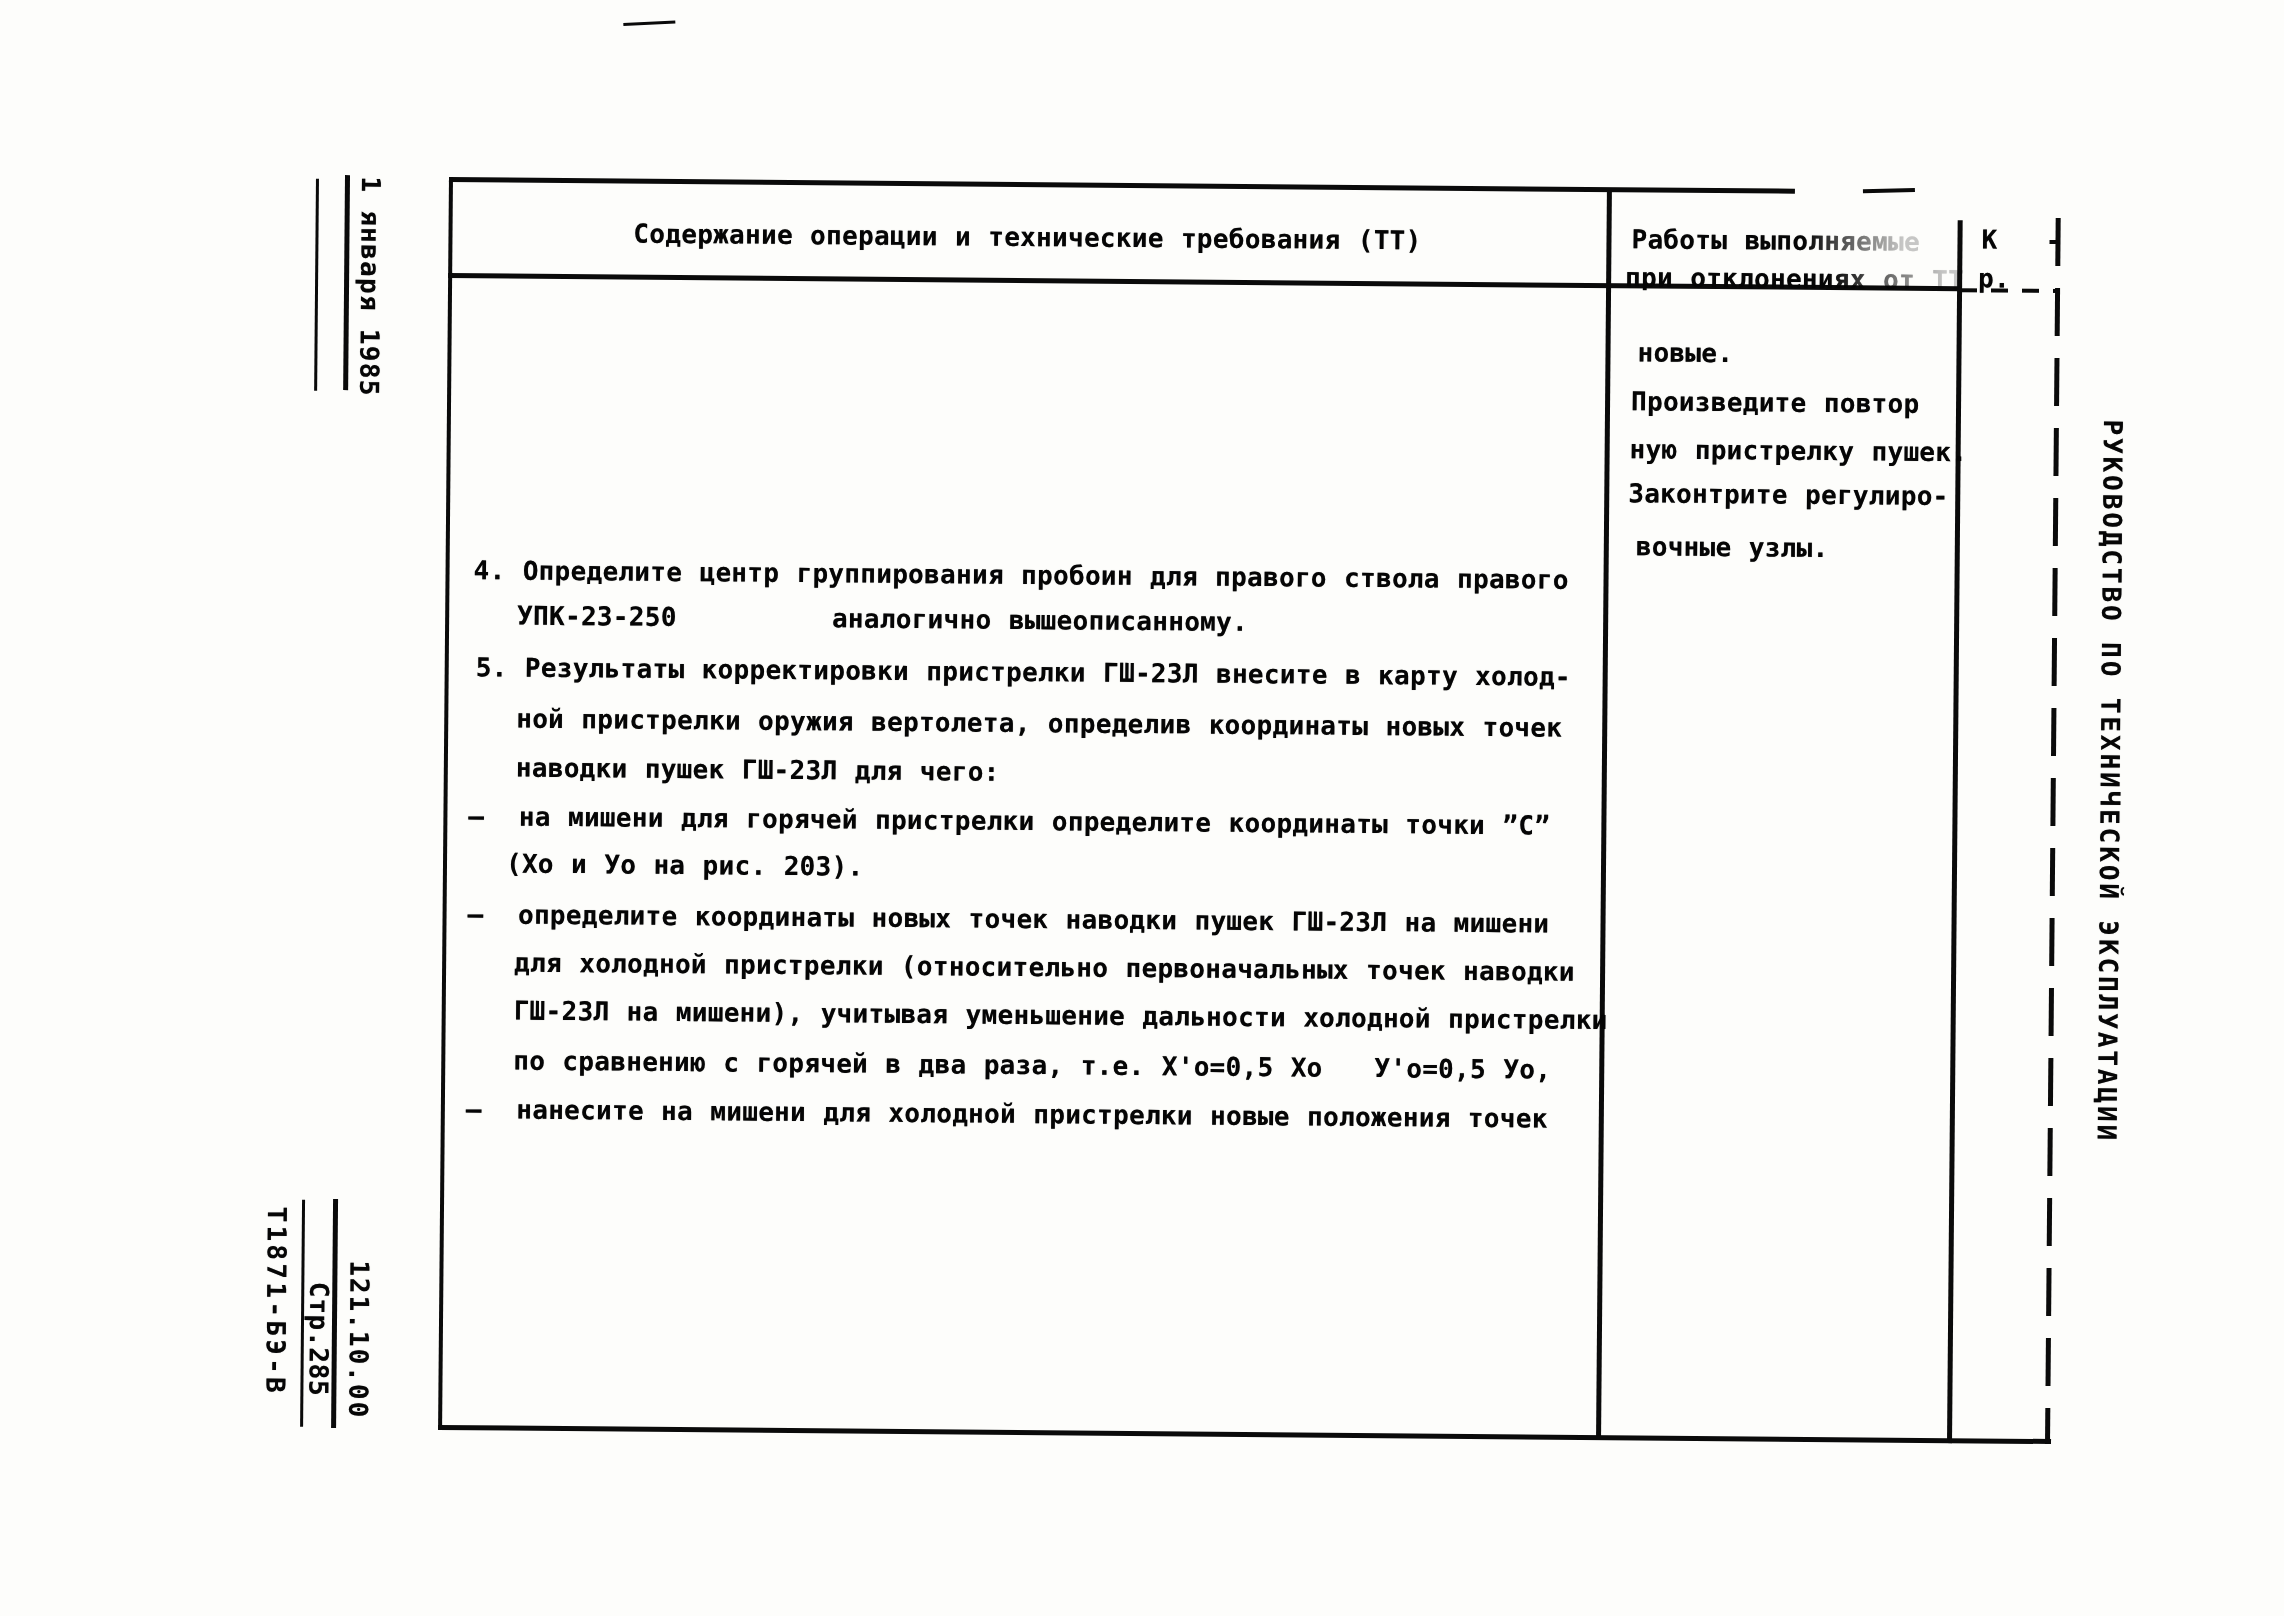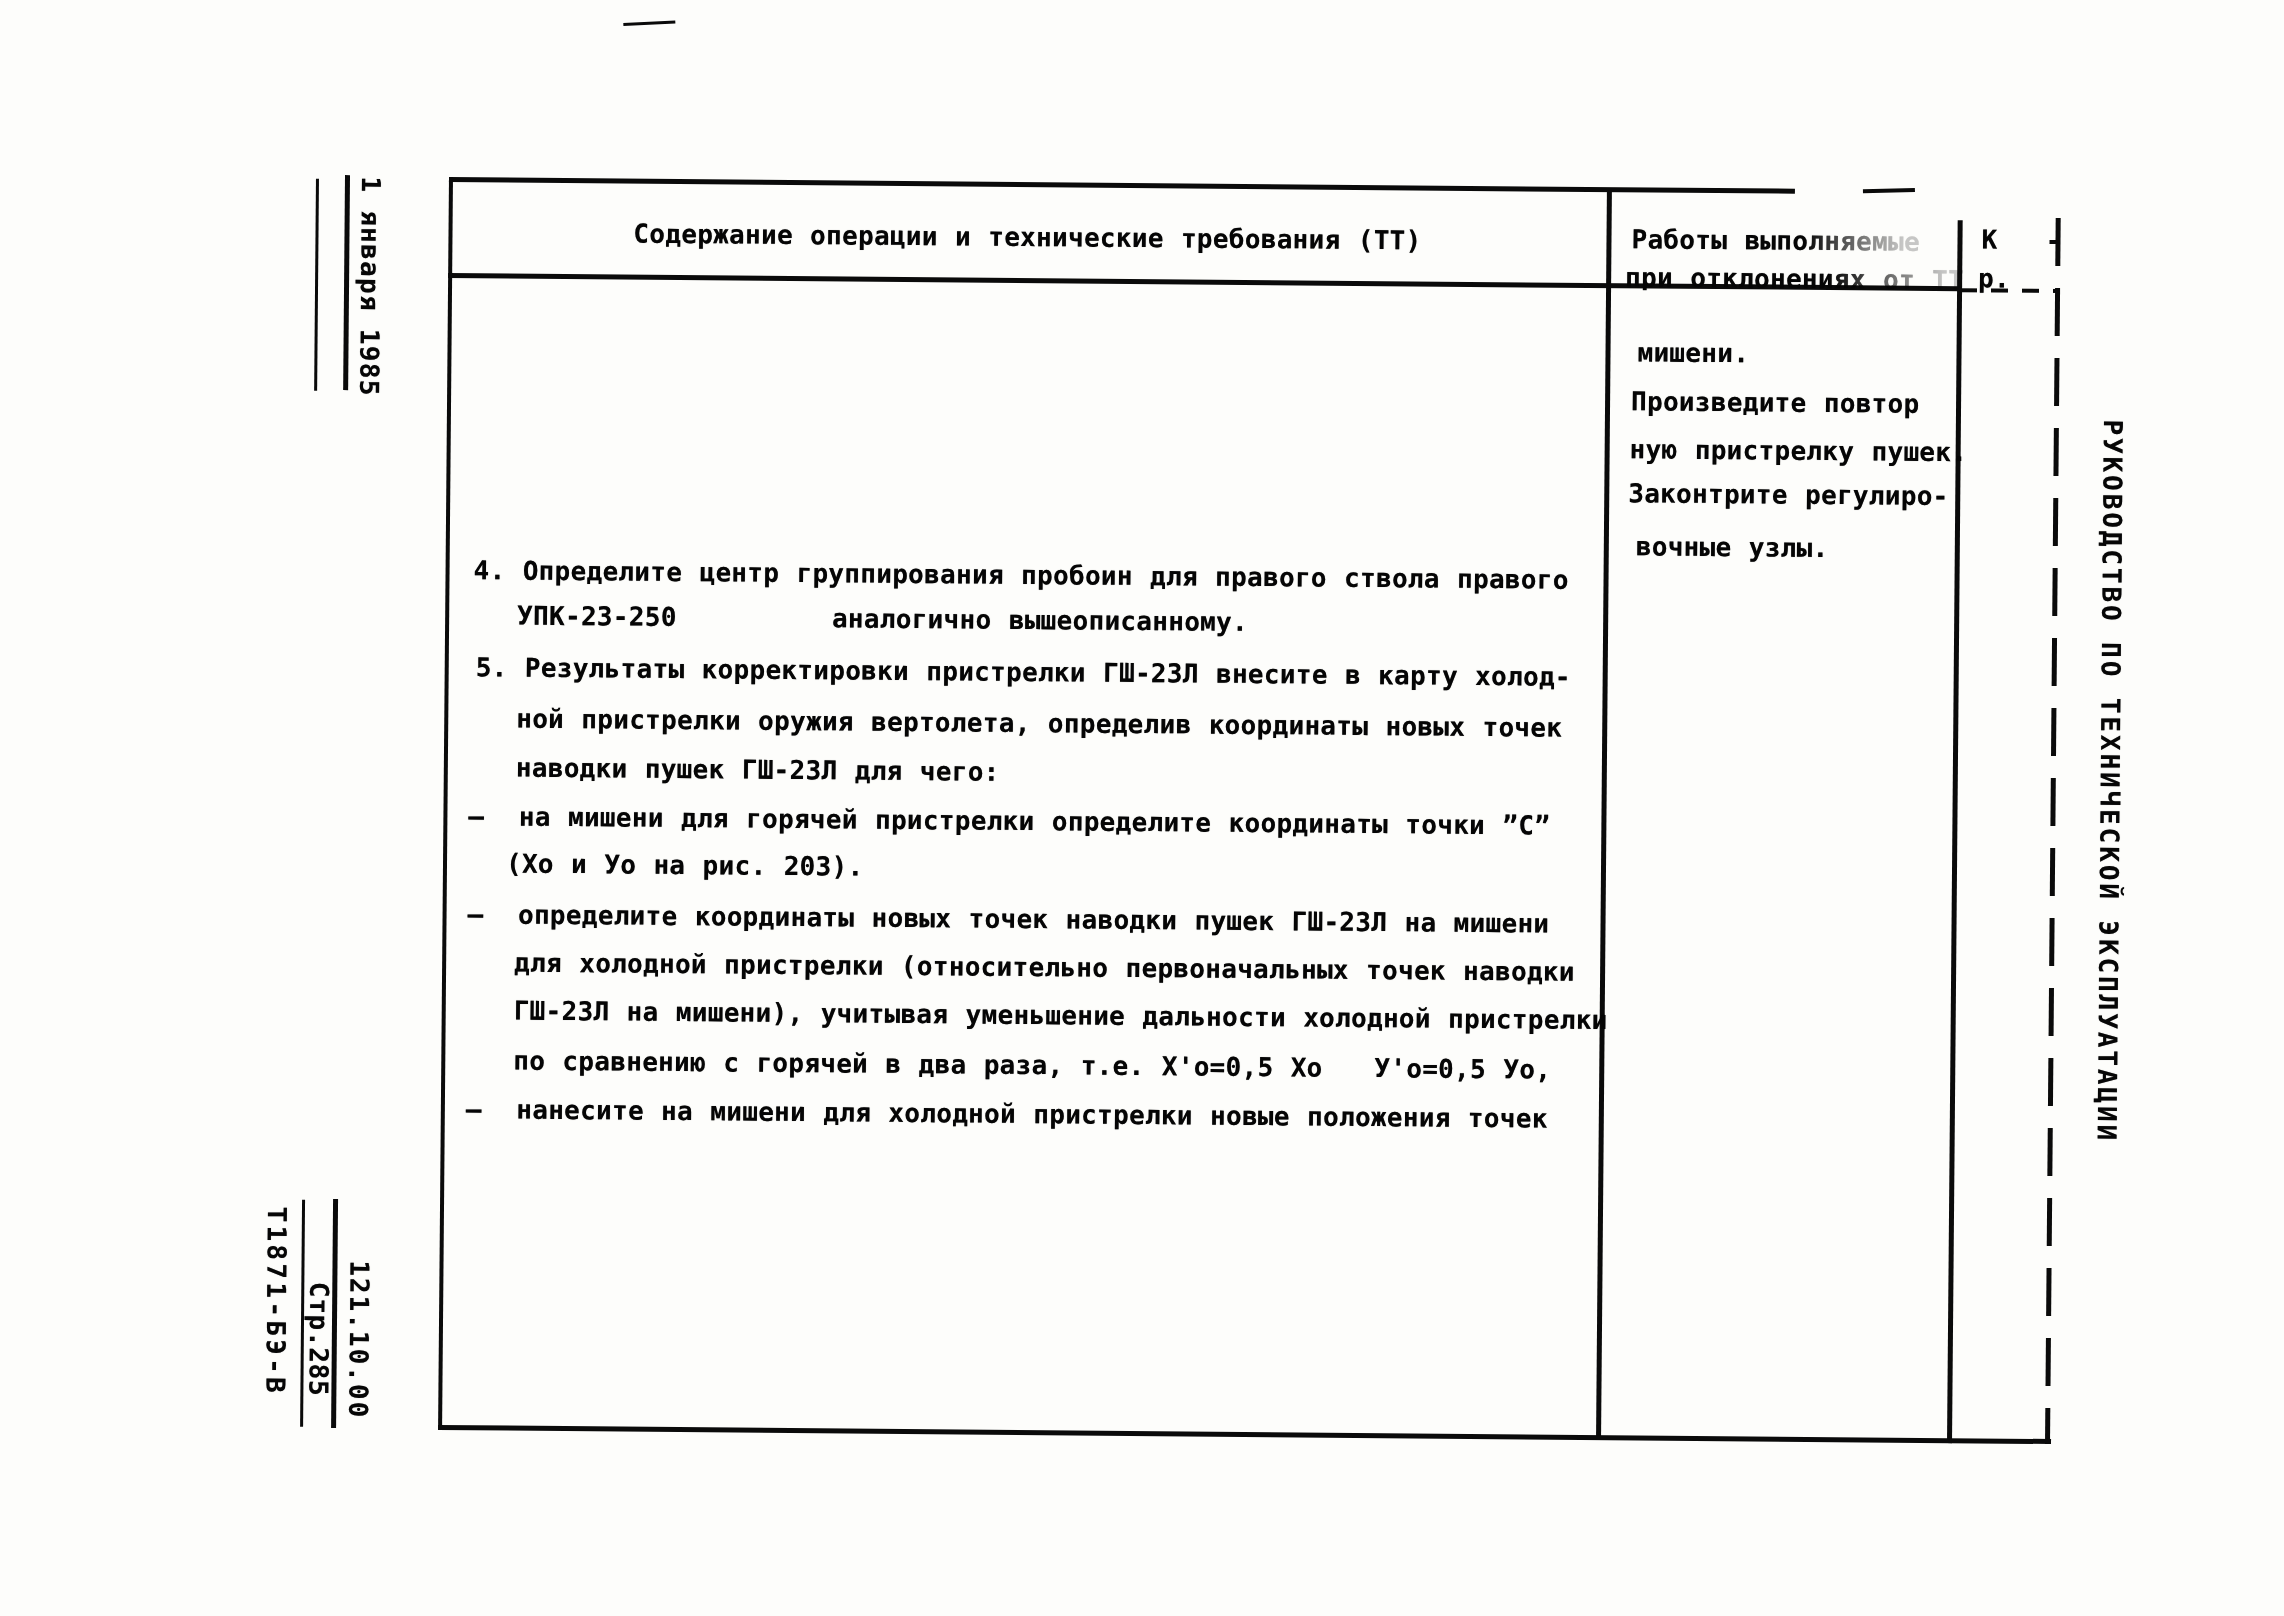--- a/index.html
+++ b/index.html
@@ -86,21 +86,21 @@
     <div class="hline" style="left:449px;top:273px;width:1512px;height:5.2px;"></div>
     <div class="hline dashedh" style="left:1961px;top:275px;width:98px;height:3.9px;"></div>
     <div class="hline" style="left:449px;top:1425px;width:1613px;height:5.2px;"></div>
 
     <div class="typed center" style="left:449px;top:219px;width:1158px;">Содержание операции и технические требования (ТТ)</div>
     <div class="typed fade-r" style="left:1632px;top:216px;">Работы выполняемые</div>
     <div class="typed fade-r" style="left:1626px;top:254px;">при отклонениях от ТТ</div>
     <div class="typed" style="left:1982px;top:213px;">К</div>
     <div class="typed" style="left:1979px;top:252px;">р.</div>
 
-    <div class="typed" style="left:1639px;top:329px;">мишени.</div>
+    <div class="typed" style="left:1639px;top:329px;">новые.</div>
     <div class="typed" style="left:1633px;top:378px;">Произведите повтор</div>
     <div class="typed" style="left:1632px;top:426px;">ную пристрелку пушек.</div>
     <div class="typed" style="left:1631px;top:470px;">Законтрите регулиро-</div>
     <div class="typed" style="left:1639px;top:523px;">вочные узлы.</div>
 
     <div class="typed" style="left:477px;top:557px;">4. Определите центр группирования пробоин для правого ствола правого</div>
     <div class="typed" style="left:521px;top:602px;">УПК-23-250         аналогично вышеописанному.</div>
     <div class="typed" style="left:480px;top:654px;">5. Результаты корректировки пристрелки ГШ-23Л внесите в карту холод-</div>
     <div class="typed" style="left:521px;top:705px;">ной пристрелки оружия вертолета, определив координаты новых точек</div>
     <div class="typed" style="left:521px;top:754px;">наводки пушек ГШ-23Л для чего:</div>

